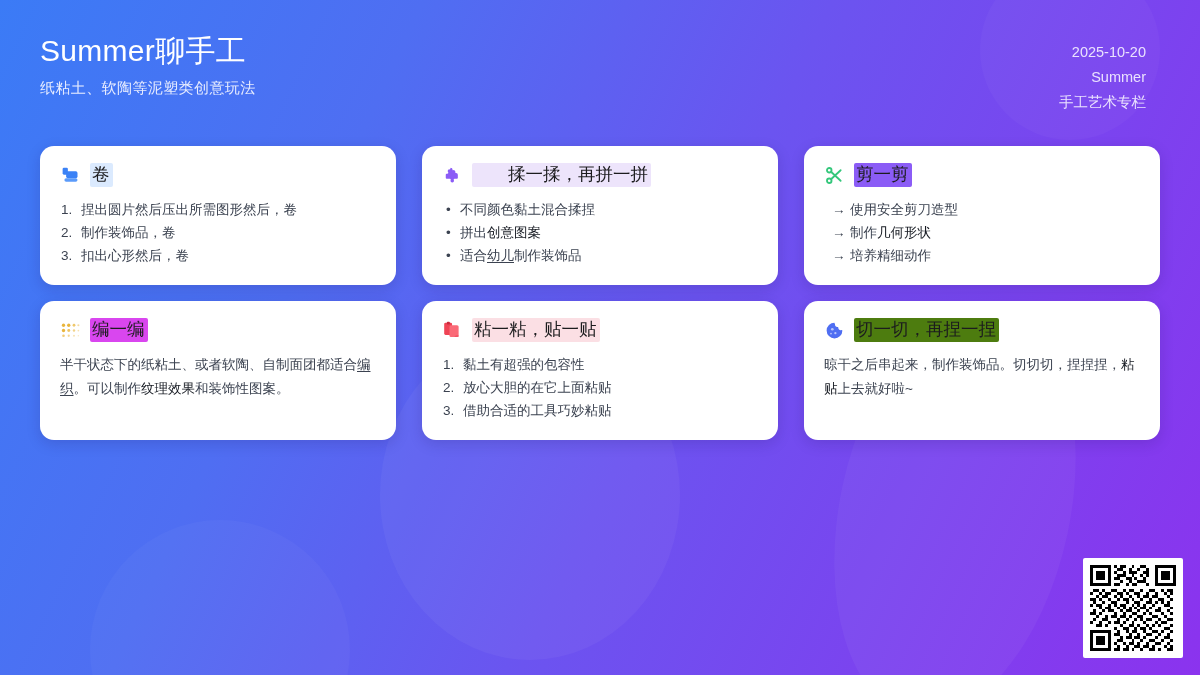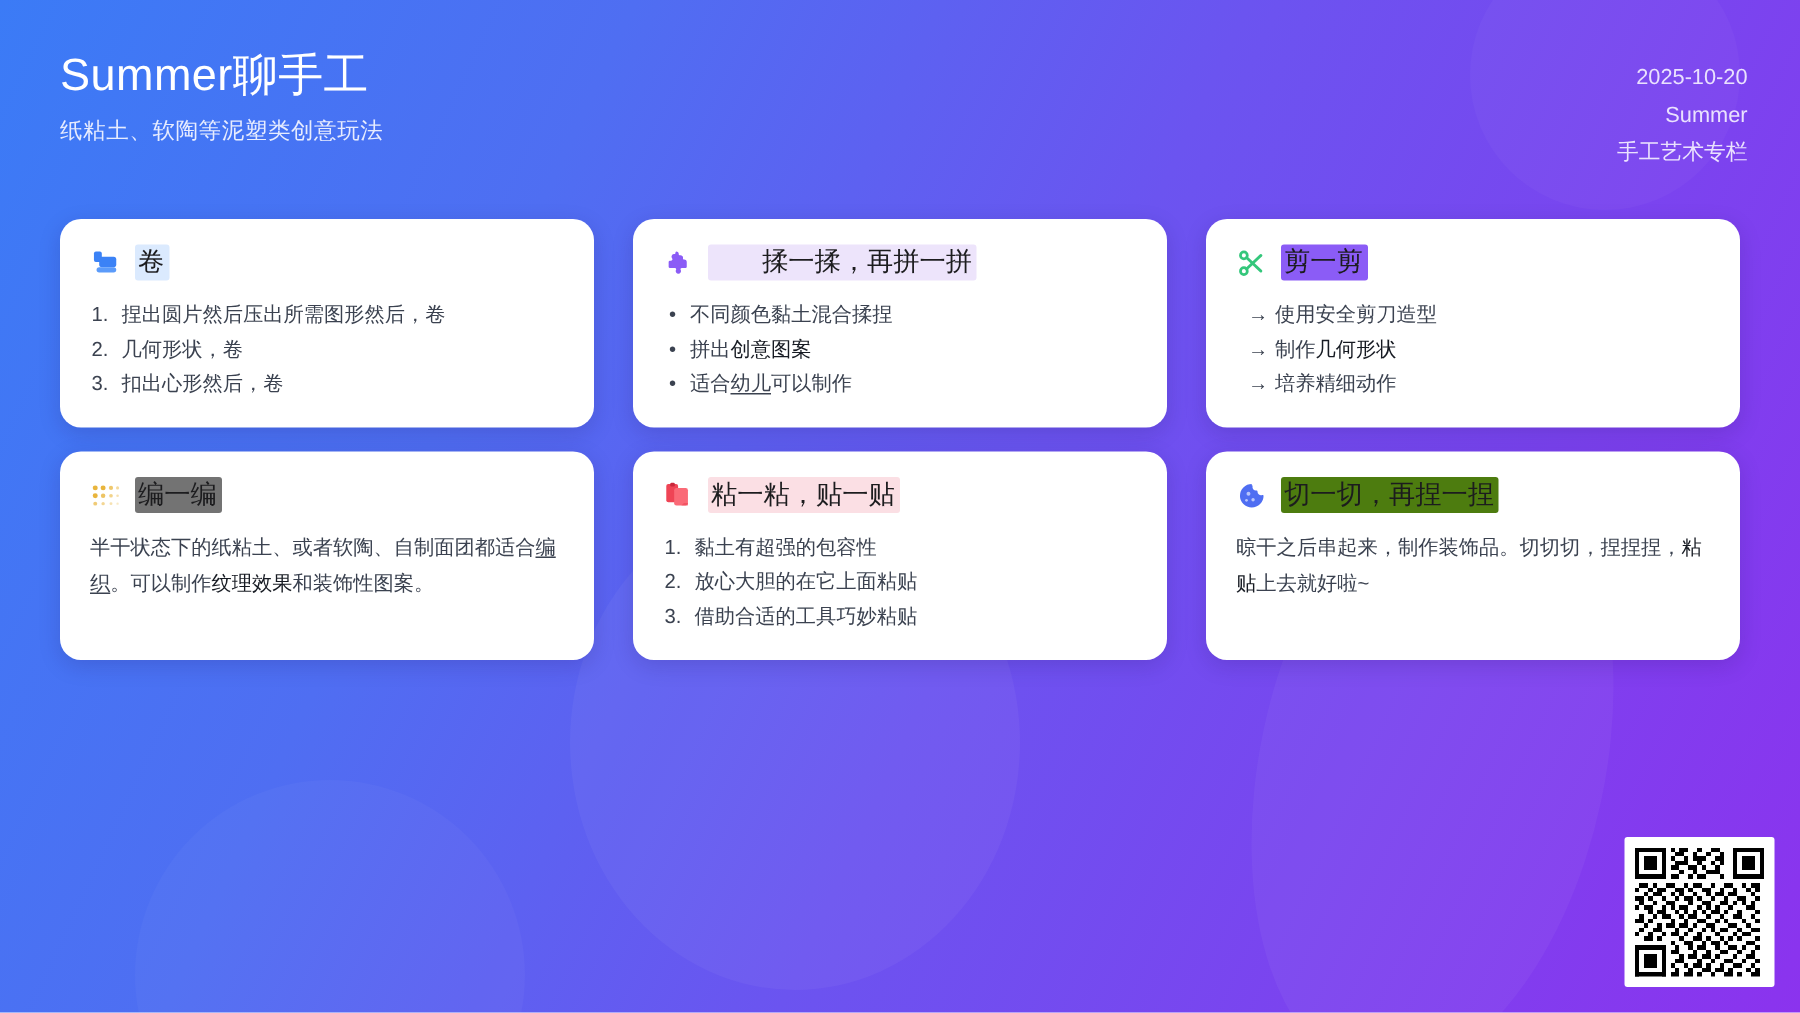--- a/index.html
+++ b/index.html
@@ -17,21 +17,21 @@
   .blob { position: absolute; border-radius: 50%; background: rgba(255,255,255,0.045); pointer-events: none; }
   .blob.b1 { width: 300px; height: 330px; left: 380px; top: 330px; }
   .blob.b2 { width: 230px; height: 420px; left: 840px; top: 300px; transform: rotate(12deg); }
   .blob.b3 { width: 260px; height: 260px; left: 90px; top: 520px; background: rgba(255,255,255,0.03); }
   .blob.b4 { width: 180px; height: 180px; left: 980px; top: -40px; background: rgba(255,255,255,0.03); }
 
   
   .header {
     position: absolute; left: 0; top: 0; width: 1200px; height: 128px;
     display: flex; align-items: flex-start; justify-content: space-between;
-    padding: 34px 35px 0 40px;
+    padding: 34px 54px 0 40px;
   }
   .header-left { display: flex; flex-direction: column; gap: 9px; }
   .title {
     color: #ffffff; font-size: 30px; font-weight: 400; letter-spacing: 0.3px;
     line-height: 1.15; white-space: nowrap;
   }
   .subtitle {
     color: #eef1ff; font-size: 15px; font-weight: 400; letter-spacing: 0.4px;
     line-height: 1.3; white-space: nowrap; opacity: .96;
   }
@@ -62,21 +62,21 @@
     margin-bottom: 11px;
   }
   .icon { width: 21px; height: 21px; flex: 0 0 21px; display: block; }
   .card-title {
     font-size: 17.5px; font-weight: 400; color: #1c1c1e; line-height: 1.2;
     padding: 1px 3px 2px 2px; border-radius: 2px; white-space: nowrap;
   }
   .hl-blue   { background: #dbeafe; }
   .hl-purple { background: #ede4fb; padding-left: 36px; }
   .hl-green  { background: #8b5cf6; }
-  .hl-yellow { background: #737373; }
+  .hl-yellow { background: #d946ef; }
   .hl-pink   { background: #fbdfe4; }
   .hl-indigo { background: #4d7c0f; }
 
   .card-body { font-size: 13.5px; color: #3b4250; line-height: 1.72; }
   .card-body p { font-size: 13.5px; line-height: 1.78; color: #3b4250; }
   ol.num, ul.dot, ul.arrow { list-style: none; }
   ol.num  li { padding-left: 21px; position: relative; }
   ol.num  li .mk { position: absolute; left: 1px; color: #3b4250; }
   ul.dot  li { padding-left: 18px; position: relative; }
   ul.dot  li .mk { position: absolute; left: 4px; color: #3b4250; }
@@ -122,40 +122,40 @@
           <rect x="3" y="3" width="6" height="8" rx="1.5" fill="#3b82f6"></rect>
           <rect x="7" y="7" width="13" height="8" rx="2" fill="#3b82f6"></rect>
           <rect x="5" y="15" width="15" height="4" rx="2" fill="#5b9bfa"></rect>
         </svg>
       </span>
       <span class="card-title hl-blue">卷</span>
     </div>
     <div class="card-body">
       <ol class="num">
         <li><span class="mk">1.</span><span>捏出圆片然后压出所需图形然后，卷</span></li>
-        <li><span class="mk">2.</span><span>几何形状，卷</span></li>
+        <li><span class="mk">2.</span><span>制作装饰品，卷</span></li>
         <li><span class="mk">3.</span><span>扣出心形然后，卷</span></li>
       </ol>
     </div>
   </div>
 
   <div class="card">
     <div class="card-head">
       <span class="icon">
         <svg viewBox="0 0 24 24" width="21" height="21">
           <path fill="#8b5cf6" d="M10 3a2 2 0 0 1 2 2v.3c0 .4.4.7.8.6a2 2 0 0 1 2.4 2.5c-.1.4.2.8.6.8h.3a2 2 0 0 1 2 2v3.4a1 1 0 0 1-1 1h-2.6a1.1 1.1 0 0 0-1 1.5 2 2 0 1 1-3.6 0 1.1 1.1 0 0 0-1-1.5H5.3a1 1 0 0 1-1-1V11a1 1 0 0 1 1-1h.8c.9 0 1.4-1 .9-1.7A2 2 0 0 1 8.7 5c.4.1.8-.2.8-.6V5a2 2 0 0 1 .5-2z"></path>
         </svg>
       </span>
       <span class="card-title hl-purple">揉一揉，再拼一拼</span>
     </div>
     <div class="card-body">
       <ul class="dot">
         <li><span class="mk">•</span><span>不同颜色黏土混合揉捏</span></li>
         <li><span class="mk">•</span><span>拼出</span><b>创意图案</b></li>
-        <li><span class="mk">•</span><span>适合</span><u>幼儿</u><span>可以制作</span></li>
+        <li><span class="mk">•</span><span>适合</span><u>幼儿</u><span>制作装饰品</span></li>
       </ul>
     </div>
   </div>
 
   <div class="card">
     <div class="card-head">
       <span class="icon">
         <svg viewBox="0 0 24 24" width="21" height="21" fill="none" stroke="#34c77b" stroke-width="2.1" stroke-linecap="round" stroke-linejoin="round">
           <circle cx="6" cy="6" r="2.6"></circle>
           <circle cx="6" cy="18" r="2.6"></circle>

